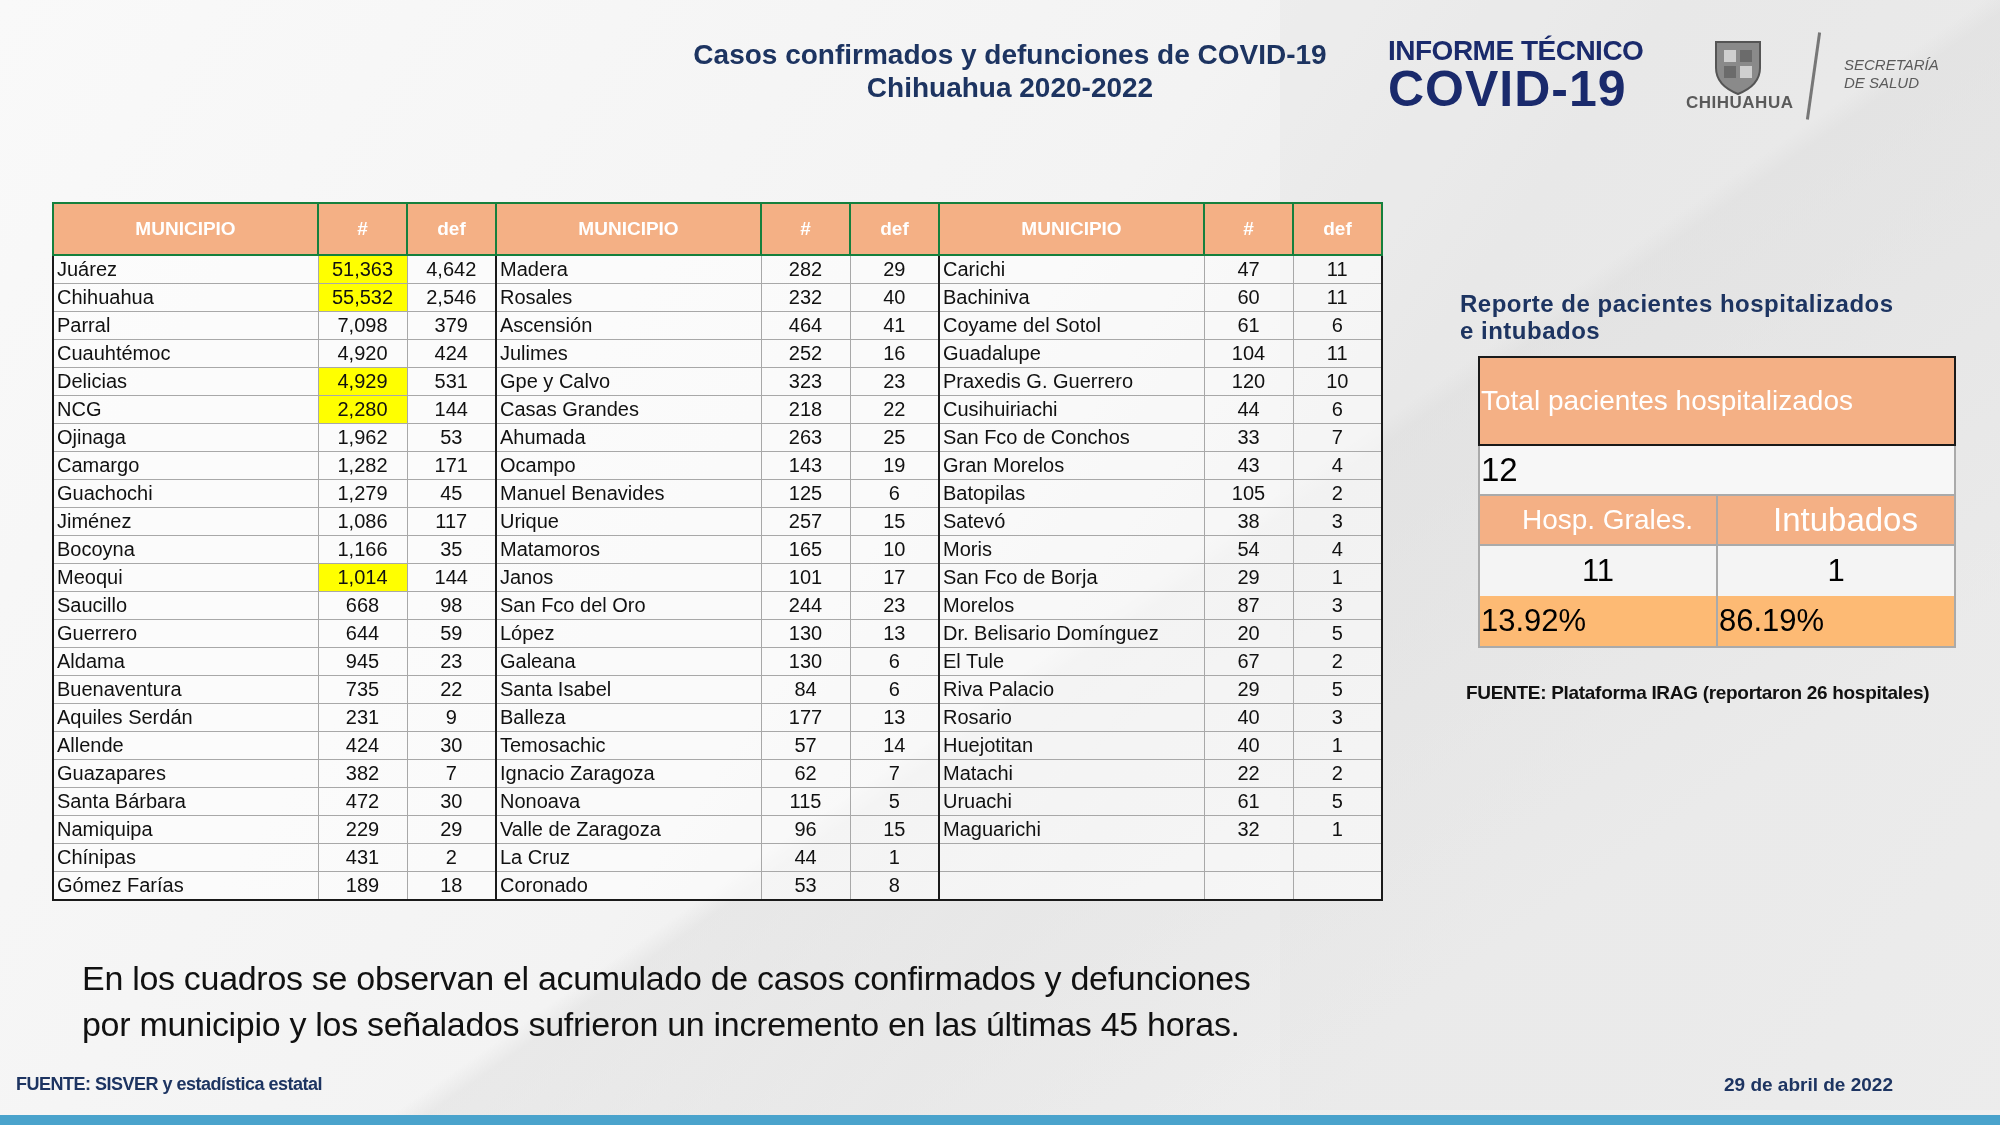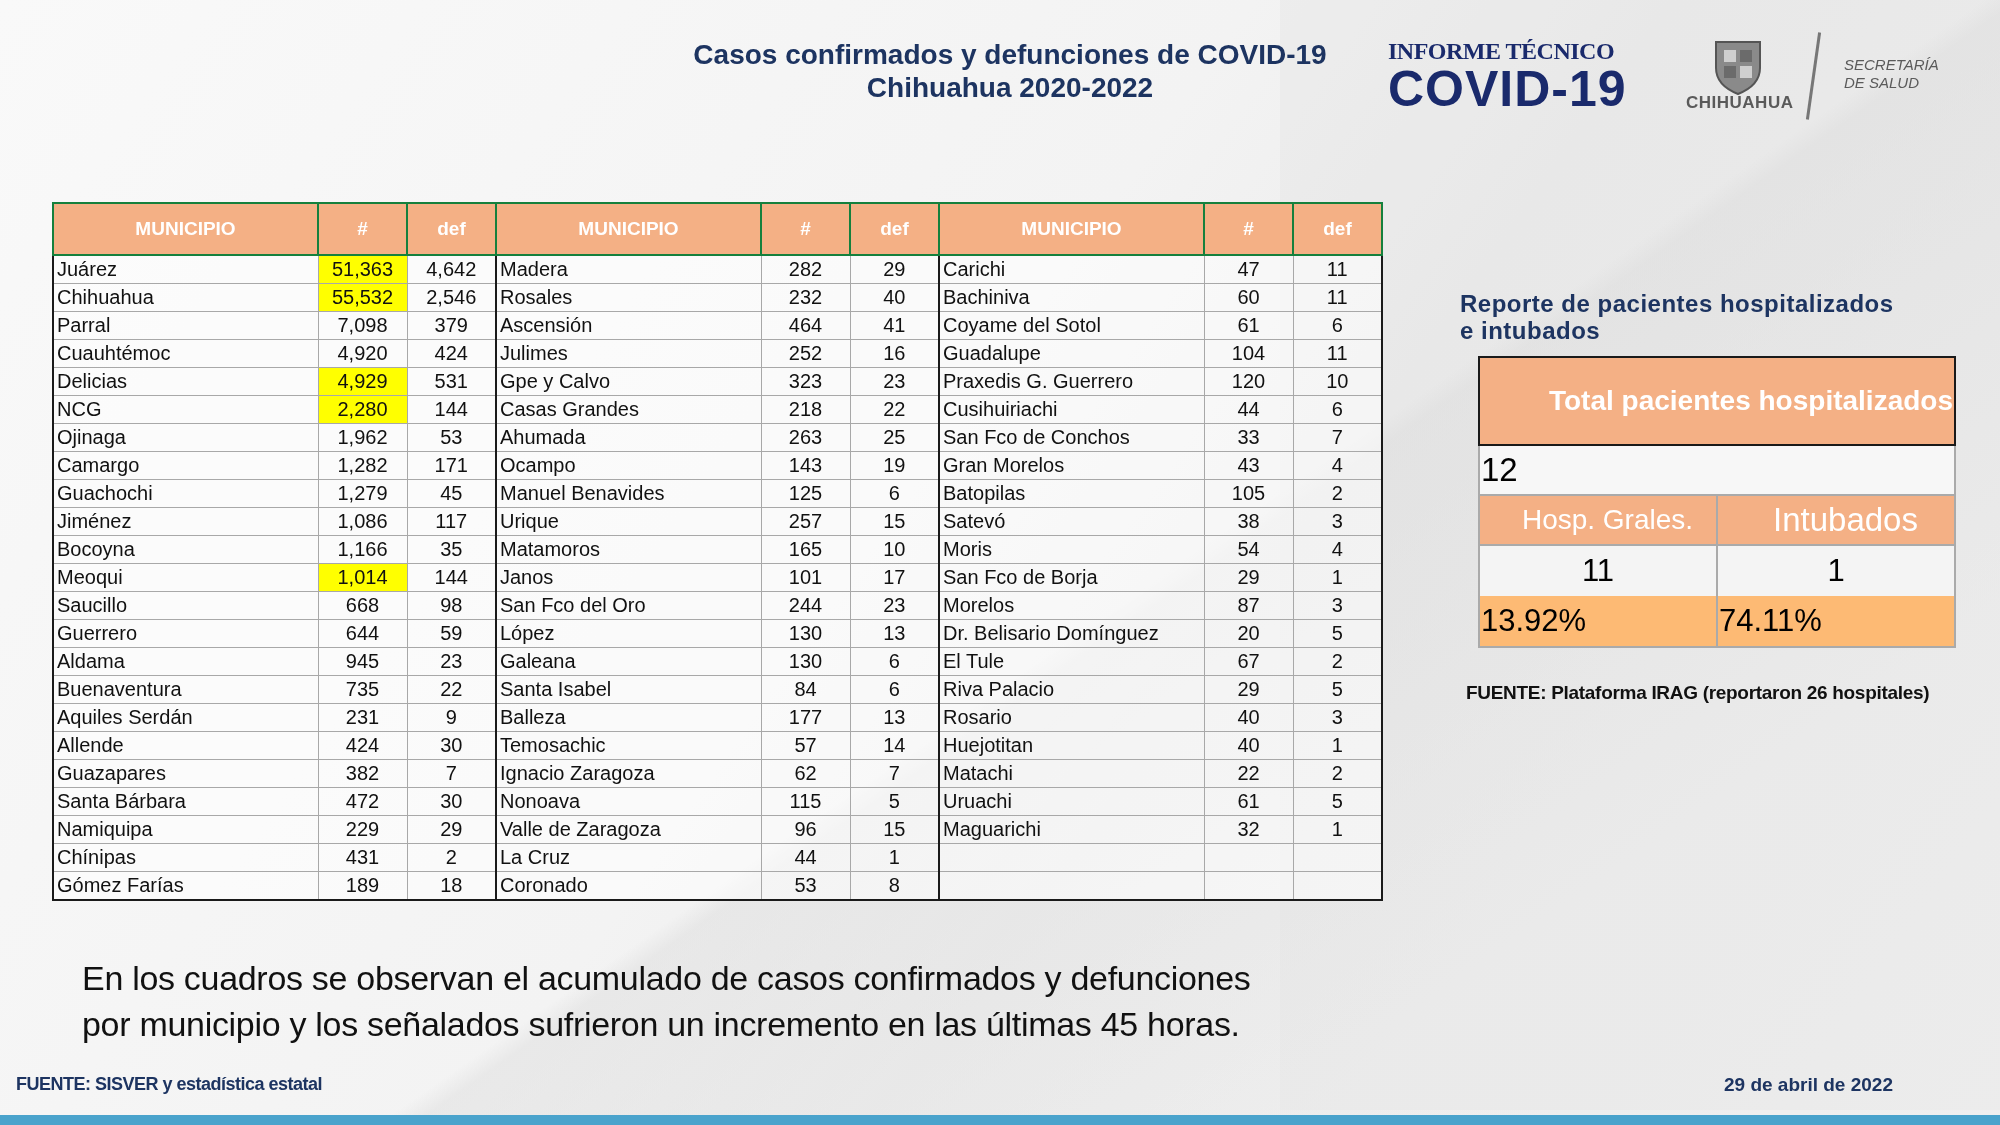--- a/index.html
+++ b/index.html
@@ -17,21 +17,21 @@
     position:absolute; left:1280px; top:0; width:720px; height:1110px;
     background: rgba(225,225,225,0.35); pointer-events:none;
   }
   .title {
     position:absolute; left:640px; top:38px; width:740px; text-align:center;
     color:#1d3461; font-weight:bold; font-size:28px; line-height:33px;
   }
   .brand {
     position:absolute; left:1388px; top:36px; color:#1a2a6c; font-weight:bold;
   }
-  .brand .l1 { font-size:24px; line-height:30px; letter-spacing:-0.5px;font-family:Liberation Serif, serif; }
+  .brand .l1 { font-size:28px; line-height:30px; letter-spacing:-0.5px; }
   .brand .l2 { font-size:50px; line-height:46px; font-weight:900; letter-spacing:1px; }
   .crest {
     position:absolute; left:1712px; top:38px; width:52px; height:58px;
   }
   .crest-label {
     position:absolute; left:1686px; top:93px; font-size:17px; font-weight:bold; color:#5a5a5a; letter-spacing:0.5px;
   }
   .divider-line {
     position:absolute; left:1812px; top:32px; width:3px; height:88px;
     background:#777; transform: rotate(8deg);
@@ -59,22 +59,22 @@
   table.mun td.edge-r { border-right:2.5px solid #1a1a1a; }
 
   .hosp-title {
     position:absolute; left:1460px; top:290px; width:520px; 
     color:#1d3461; font-weight:bold; font-size:24px; line-height:27px; letter-spacing:0.5px;
   }
   .hosp {
     position:absolute; left:1478px; top:356px; width:478px; border-collapse:collapse;
   }
   .hosp .hdr {
-    background:#f4b085; color:#fff; font-weight:bold; font-size:28px; height:84px;
-    text-align:right; border:2px solid #1a1a1a;
+    background:#f4b085; color:#fff; font-weight:normal; font-size:28px; height:84px;
+    text-align:left; border:2px solid #1a1a1a;
   }
   .hosp .total { height:46px; font-size:33px; text-align:left; border:2px solid #aaa; background:#f7f7f7; }
   .hosp .sub { background:#f4b085; color:#fff; font-size:28px; height:46px; text-align:center; border:2px solid #aaa;padding-left:20px; }
   .hosp .sub.big { font-size:33px; }
   .hosp .val { font-size:31px; height:48px; text-align:center; border-left:2px solid #aaa; border-right:2px solid #aaa; background:#f4f4f4; }
   .hosp .pct { font-size:31px; height:48px; text-align:left; border:2px solid #aaa; border-top:none; background:#fdba74;margin-top:37px; }
   .hosp-src {
     position:absolute; left:1466px; top:682px; font-size:19px; font-weight:bold; color:#111; letter-spacing:-0.3px;
   }
 
@@ -419,21 +419,21 @@
   <tr>
     <td class="sub" style="width:50%">Hosp. Grales.</td>
     <td class="sub big">Intubados</td>
   </tr>
   <tr>
     <td class="val">11</td>
     <td class="val">1</td>
   </tr>
   <tr>
     <td class="pct">13.92%</td>
-    <td class="pct">74.11%</td>
+    <td class="pct">86.19%</td>
   </tr>
 </tbody>
   </table>
 
 <div class="hosp-src">FUENTE: Plataforma IRAG (reportaron 26 hospitales)</div>
 
 <div class="note">
   <div>En los cuadros se observan el acumulado de casos confirmados y defunciones</div>
   <div>por municipio y los señalados sufrieron un incremento en las últimas 45 horas.</div>
 </div>

